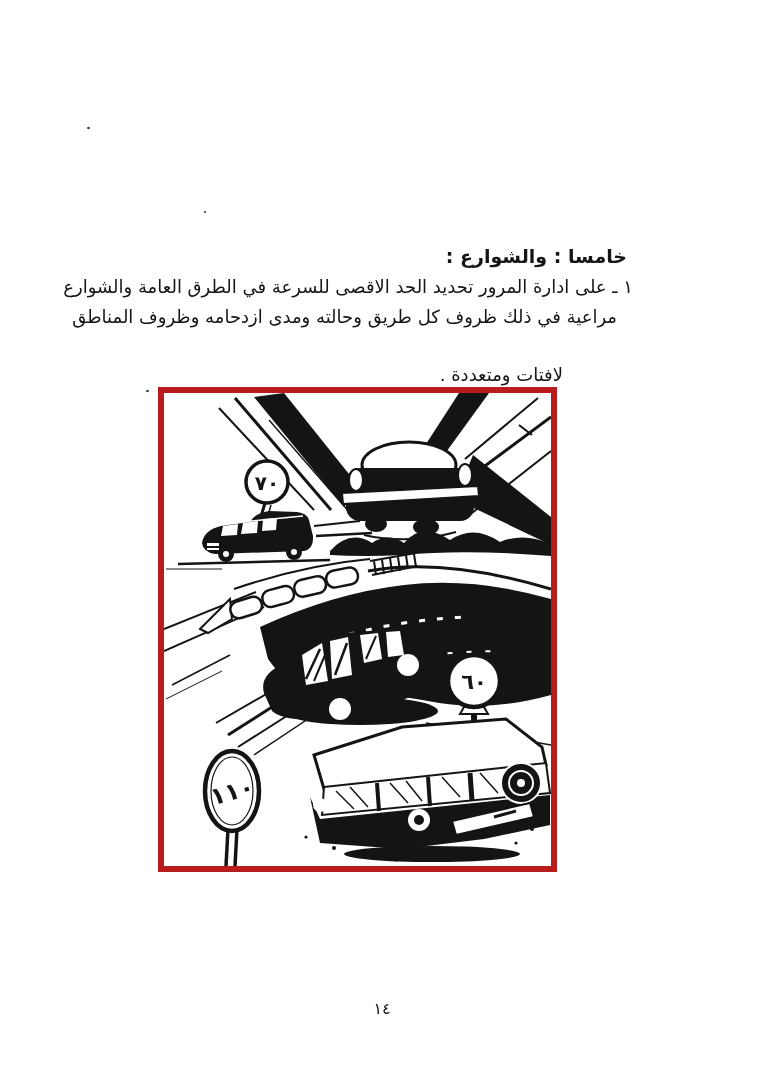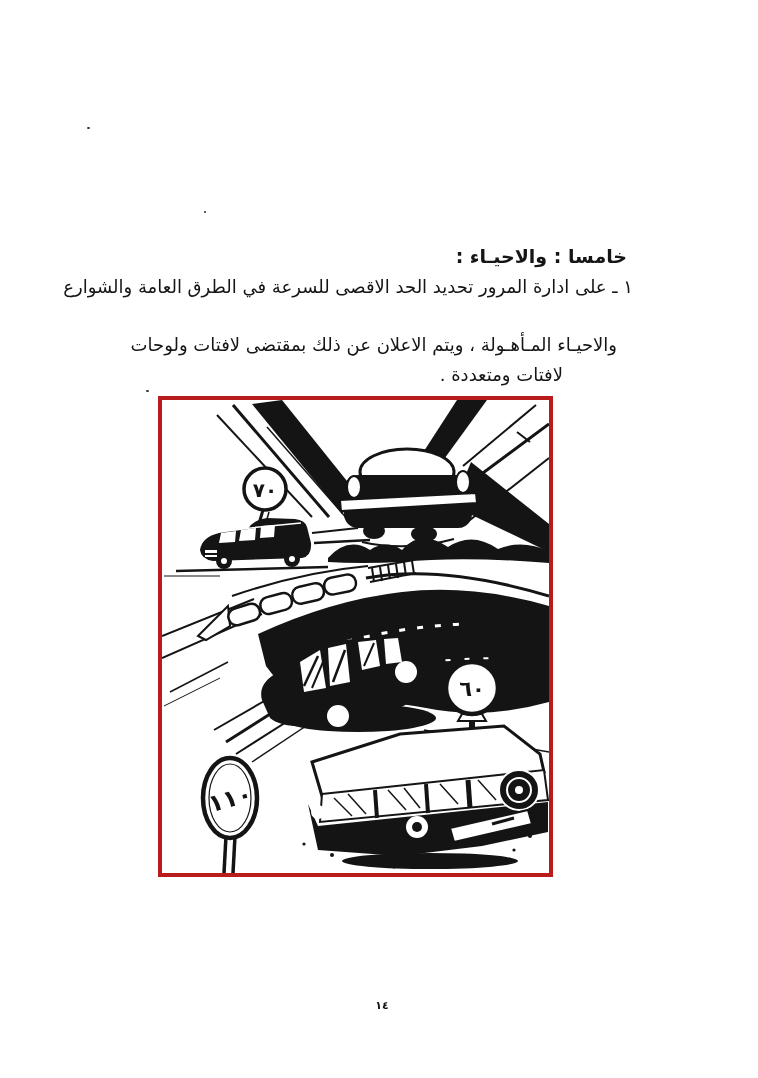--- a/index.html
+++ b/index.html
@@ -5,40 +5,40 @@
   html,body{margin:0;padding:0;background:#ffffff;}
   .page{position:relative;width:758px;height:1078px;background:#ffffff;overflow:hidden;
         font-family:"DejaVu Sans",sans-serif;color:#151515;}
   .heading{position:absolute;top:245px;right:131px;margin:0;font-size:19px;font-weight:bold;
            direction:rtl;white-space:nowrap;letter-spacing:.3px;}
   .bodyline{position:absolute;font-size:18px;line-height:24px;direction:rtl;white-space:nowrap;}
   .l1{top:275px;right:125px;}
   .l2{top:305px;right:141px;}
   .l3{top:333px;right:141px;}
   .l4{top:363px;right:195px;}
-  .frame{position:absolute;left:158px;top:396px;width:387px;height:473px;margin:0;
-         border:4px solid #b91c1c;background:#ffffff;}
+  .frame{position:absolute;left:158px;top:387px;width:387px;height:473px;margin:0;
+         border:6px solid #b91c1c;background:#ffffff;}
   .frame svg{display:block;}
   .pagenum{position:absolute;top:999px;left:352px;width:60px;text-align:center;
-           font-size:11px;font-weight:bold;direction:rtl;}
+           font-size:16px;font-weight:normal;direction:rtl;}
   .speck{position:absolute;background:#2a2a2a;border-radius:50%;}
   .sp1{left:87px;top:127px;width:3px;height:2px;}
   .sp2{left:204px;top:211px;width:2px;height:2px;}
   .sp3{left:146px;top:390px;width:3px;height:2px;}
   .signnum{font-family:"DejaVu Sans",sans-serif;font-weight:bold;fill:#141414;text-anchor:middle;}
 </style>
 </head>
 <body>
 
 <div class="page">
 
-  <h2 class="heading">خامسا : والاحيـاء :</h2>
+  <h2 class="heading">خامسا : والشوارع :</h2>
 
   <div class="bodyline l1">١ ـ على ادارة المرور تحديد الحد الاقصى للسرعة في الطرق العامة والشوارع</div>
-  <div class="bodyline l3">والاحيـاء المـأهـولة ، ويتم الاعلان عن ذلك بمقتضى لافتات ولوحات</div>
+  <div class="bodyline l2">مراعية في ذلك ظروف كل طريق وحالته ومدى ازدحامه وظروف المناطق</div>
   <div class="bodyline l4">لافتات ومتعددة .</div>
 
   <figure class="frame">
     <svg width="387" height="473" viewBox="0 0 387 473">
 
       <g stroke="#141414" fill="#141414">
         <polygon points="90,4 120,0 197,96 180,114" stroke="none"></polygon>
         <line x1="55" y1="15" x2="150" y2="117" stroke-width="2"></line>
         <line x1="71" y1="5" x2="167" y2="117" stroke-width="3"></line>
         <line x1="105" y1="27" x2="187" y2="121" stroke-width="1.5"></line>

